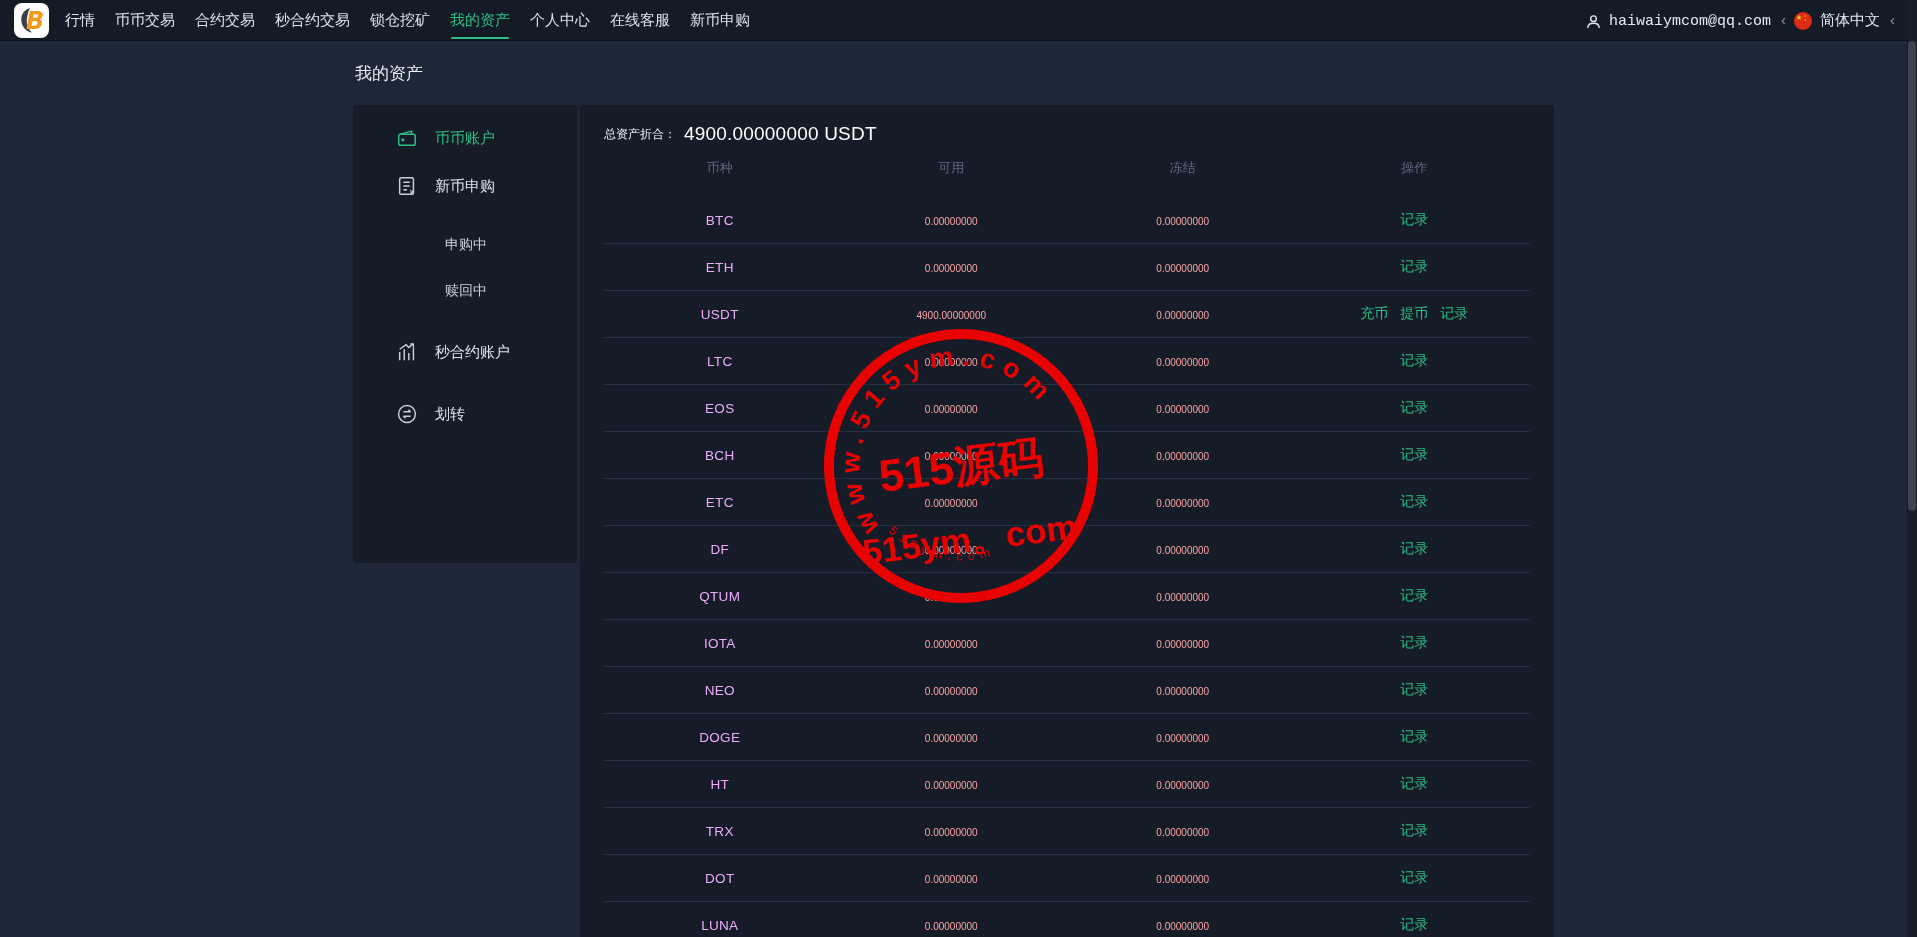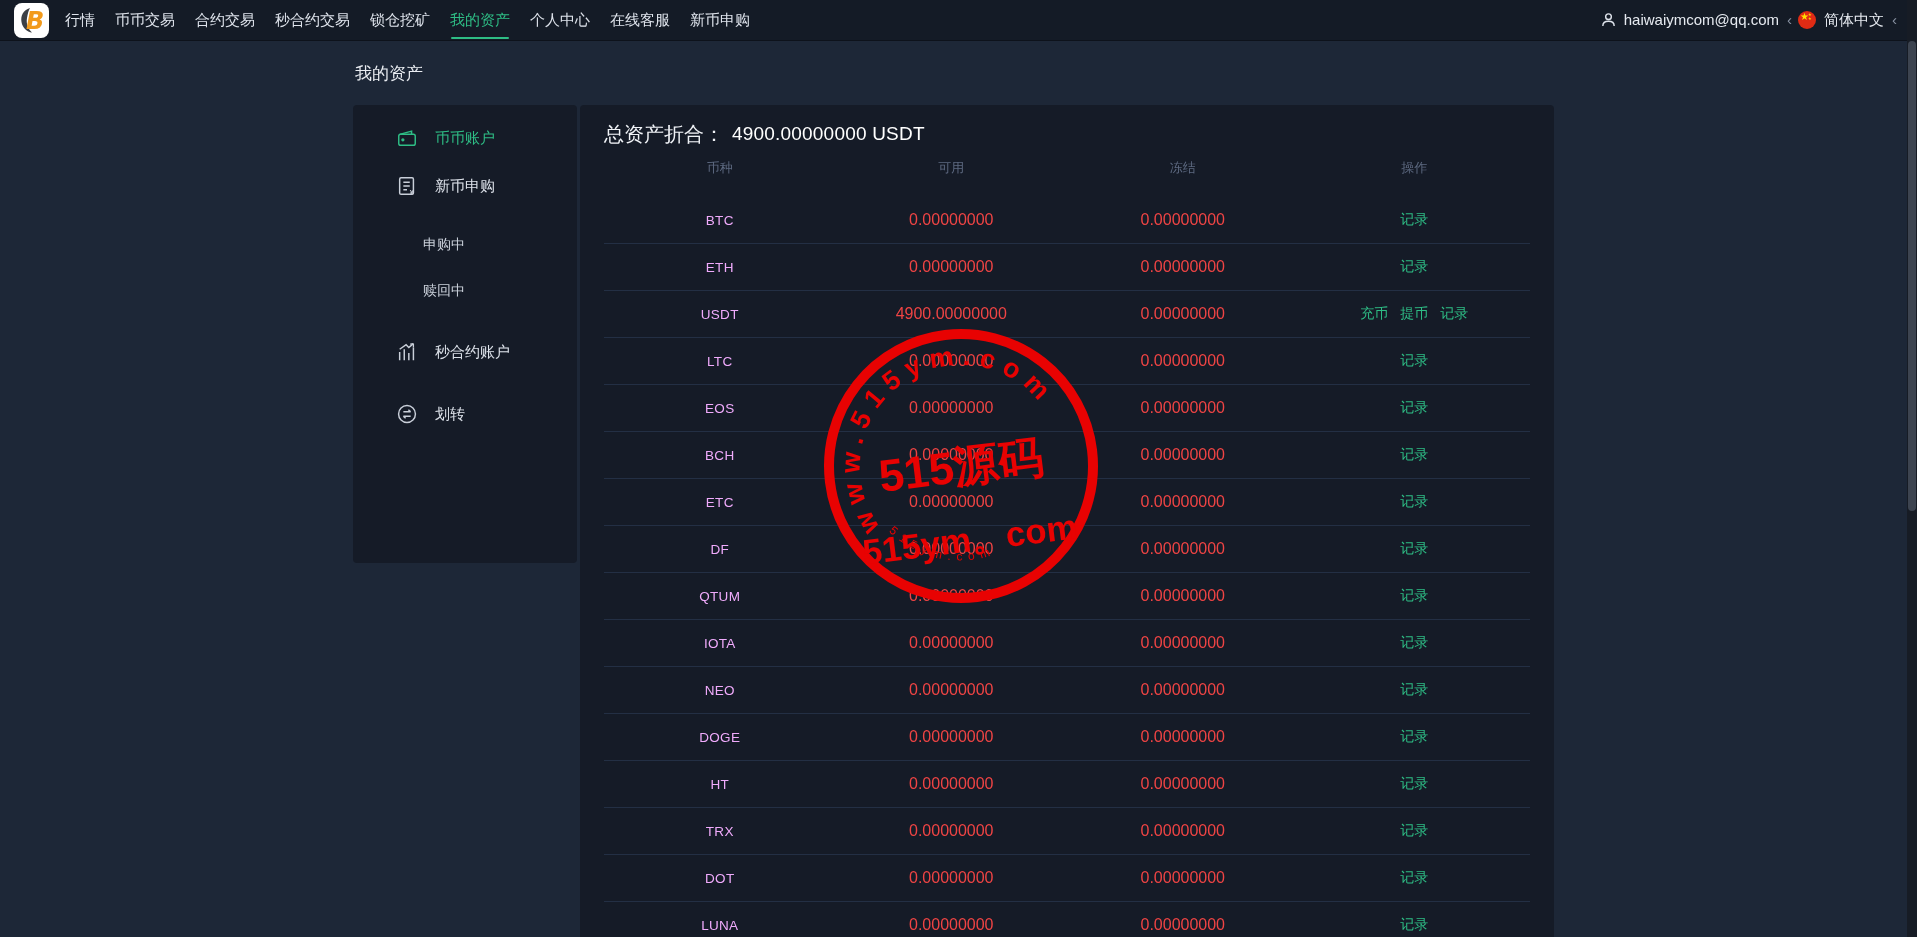--- a/index.html
+++ b/index.html
@@ -23,21 +23,21 @@
   .nav { display:flex; align-items:center; height:41px; }
   .nav-item {
     position:relative; height:41px; line-height:40px; font-size:15px;
     color:#dfe4ec; margin-right:20px; cursor:pointer; white-space:nowrap;
   }
   .nav-item.active { color:#2ebd85; }
   .nav-item.active::after {
     content:""; position:absolute; left:1px; right:1px; bottom:2px; height:2px;
     background:#2ebd85; border-radius:1px;
   }
-  .topbar-right { margin-left:auto; display:flex; align-items:flex-start; font-size:15px; color:#e6eaf0; }
+  .topbar-right { margin-left:auto; display:flex; align-items:flex-end; font-size:15px; color:#e6eaf0;font-family:Liberation Mono, monospace; }
   .user-icon { display:inline-flex; margin-right:7px; }
   .chevron { color:#8a93a3; font-size:15px; margin:0 6px 0 8px; }
   .flag {
     width:18px; height:18px; border-radius:50%; background:#e02b14;
     position:relative; margin-right:8px; flex:0 0 auto; overflow:hidden;
   }
   .flag .star { position:absolute; color:#ffde00; font-size:10px; left:2px; top:1px; line-height:10px; }
   .flag .dots { position:absolute; color:#ffde00; font-size:4px; left:10px; top:2px; line-height:4px; letter-spacing:0; }
   
   .page-title { margin:21px 0 0 355px; font-size:17px; color:#eaedf2; }
@@ -47,35 +47,35 @@
   .sidebar { width:224px; height:458px; padding-top:9px; }
   .side-item {
     display:flex; align-items:center; height:48px; padding-left:42px;
     font-size:15px; color:#dde2ea; cursor:pointer;
   }
   .side-item .sicon { width:24px; display:inline-flex; justify-content:center; margin-right:16px; }
   .side-item.active { color:#2ebd85; }
   .side-item.gap-after { margin-bottom:12px; }
   .side-item.gap-before { margin-top:14px; }
   .side-sub {
-    display:flex; align-items:center; height:46px; padding-left:70px;
+    display:flex; align-items:center; height:46px; padding-left:92px;
     font-size:14px; color:#ccd2dc; cursor:pointer;
   }
   
   .main { width:974px; height:1100px; padding:8px 24px 0; }
   .total-line { height:42px; display:flex; align-items:center; }
-  .total-label { font-size:20px; color:#f0f3f7; }
+  .total-label { font-size:12px; color:#f0f3f7; }
   .total-value { font-size:19px; color:#ffffff; margin-left:8px; letter-spacing:.2px; }
   .thead { display:flex; height:26px; align-items:center; }
   .thead .th { width:25%; text-align:center; font-size:13px; color:#5d6980; }
   .tbody { margin-top:16px; }
   .trow { display:flex; align-items:center; height:47px; border-bottom:1px solid #232f44; }
   .trow .td { width:25%; text-align:center; }
   .coin { font-size:13.5px; color:#f0abfc; letter-spacing:.3px; }
-  .num { font-size:16px; color:#ef4444; }
+  .num { font-size:10px; color:#fca5a5; }
   .actions { display:flex; justify-content:center; gap:12px; }
   .action-link { font-size:14px; color:#2ebd85; cursor:pointer; text-decoration:none; }
   
   .stamp { position:absolute; left:810px; top:315px; width:302px; height:302px; z-index:9; pointer-events:none; }
   
   .scrollbar { position:absolute; right:0; top:0; width:10px; height:937px; background:#171c25; z-index:20; }
   .scroll-thumb { position:absolute; top:41px; left:1px; width:8px; height:470px; background:#3d4450; border-radius:4px; }
 </style>
 </head>
 <body>

